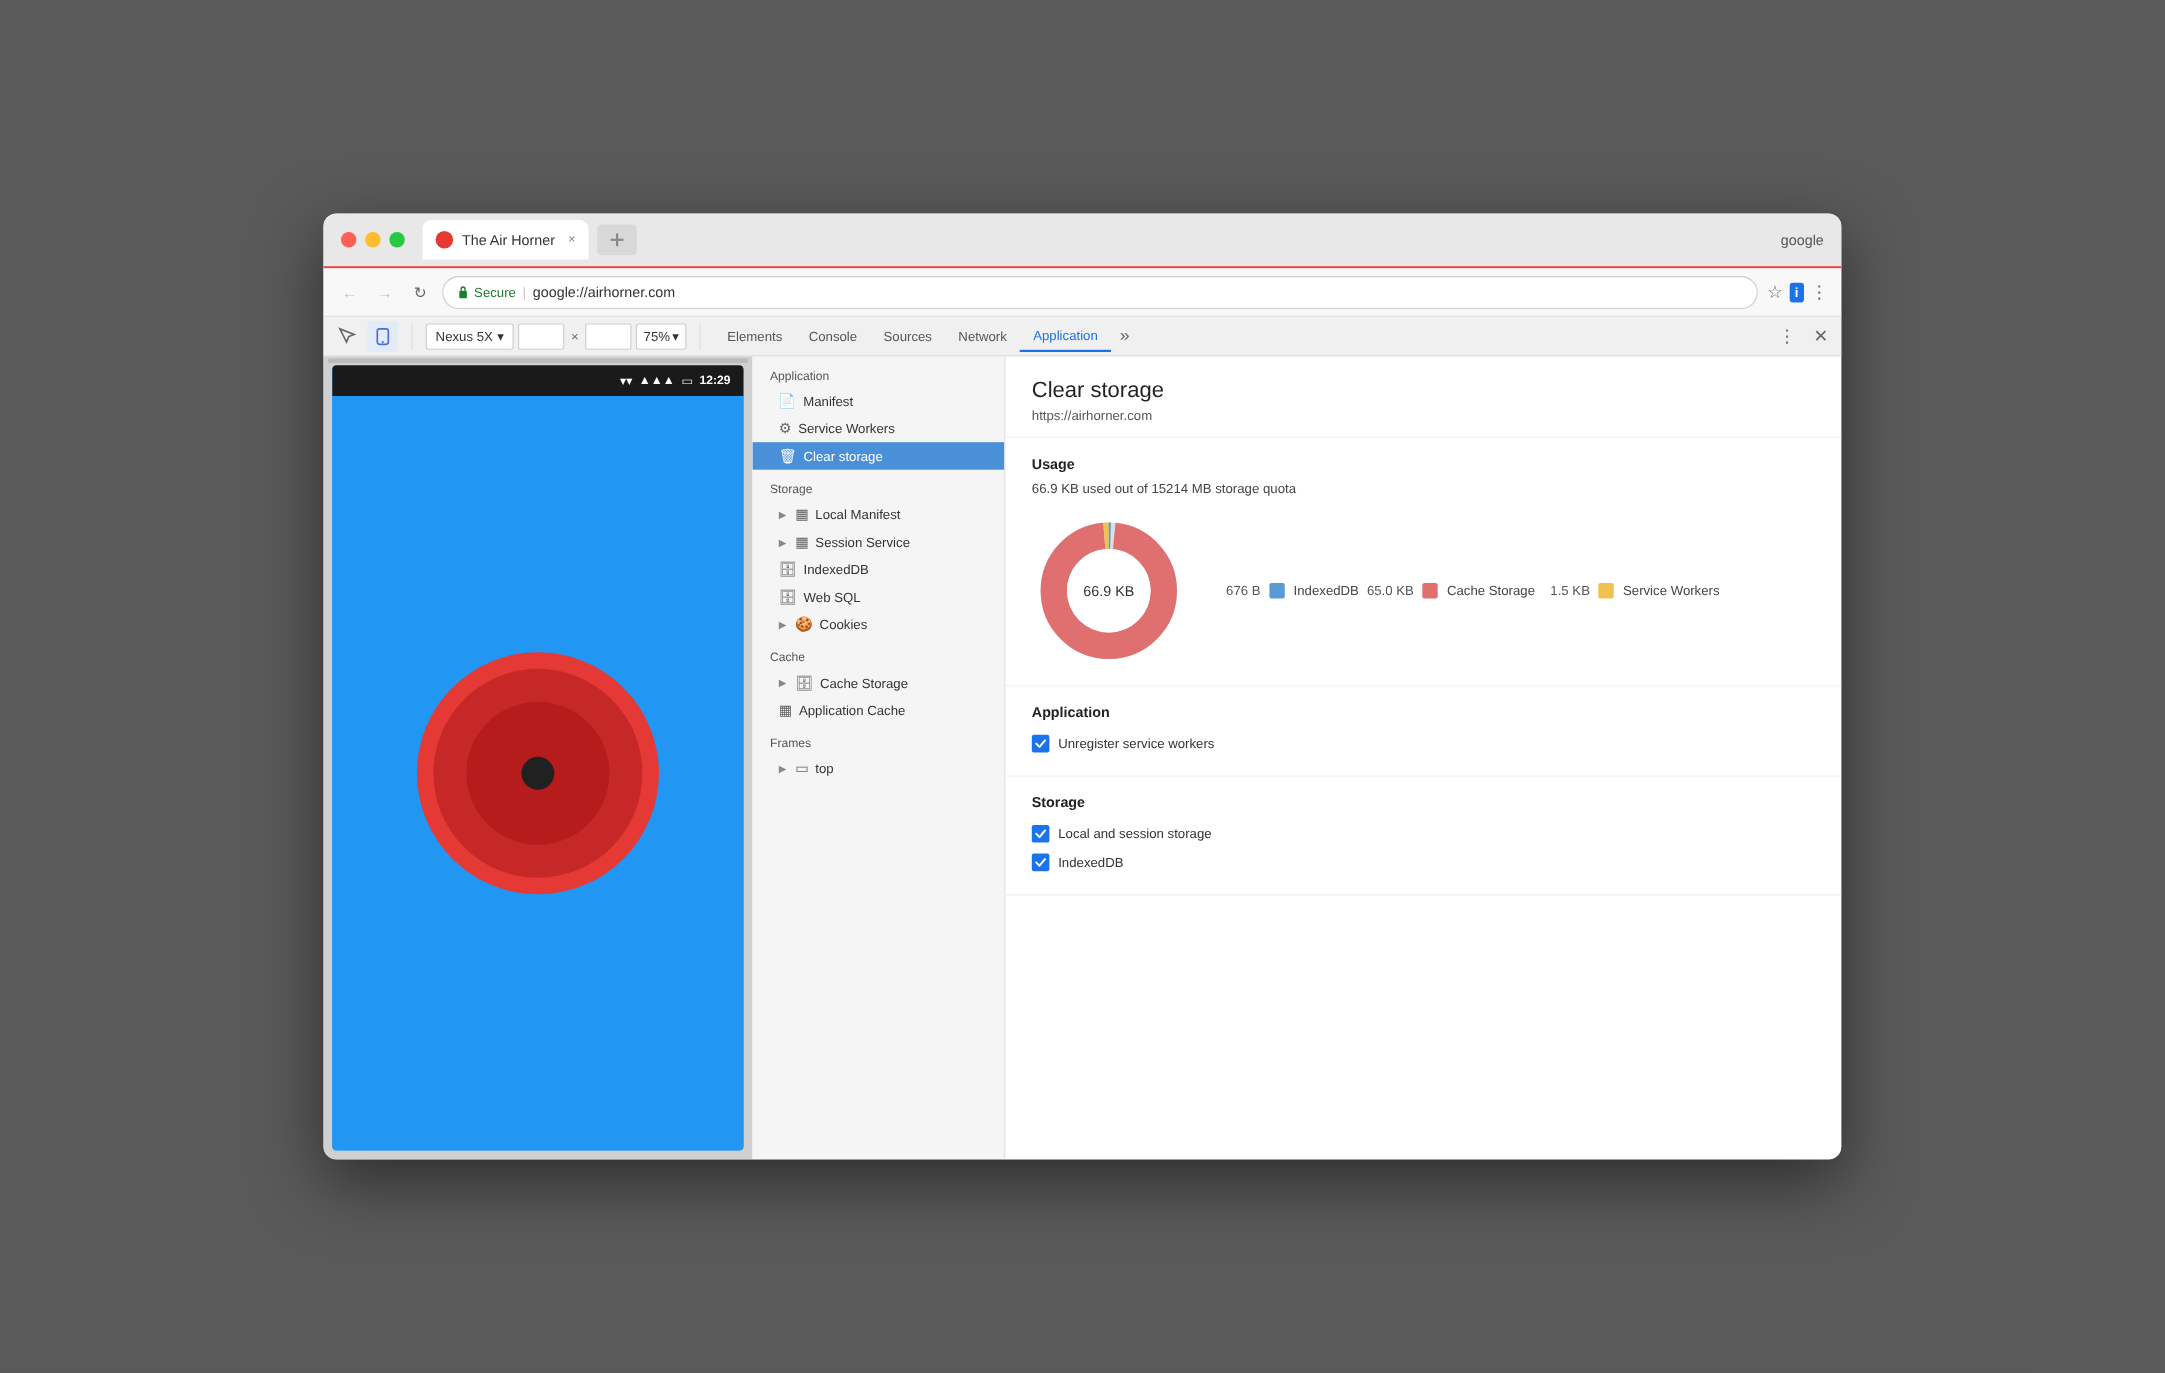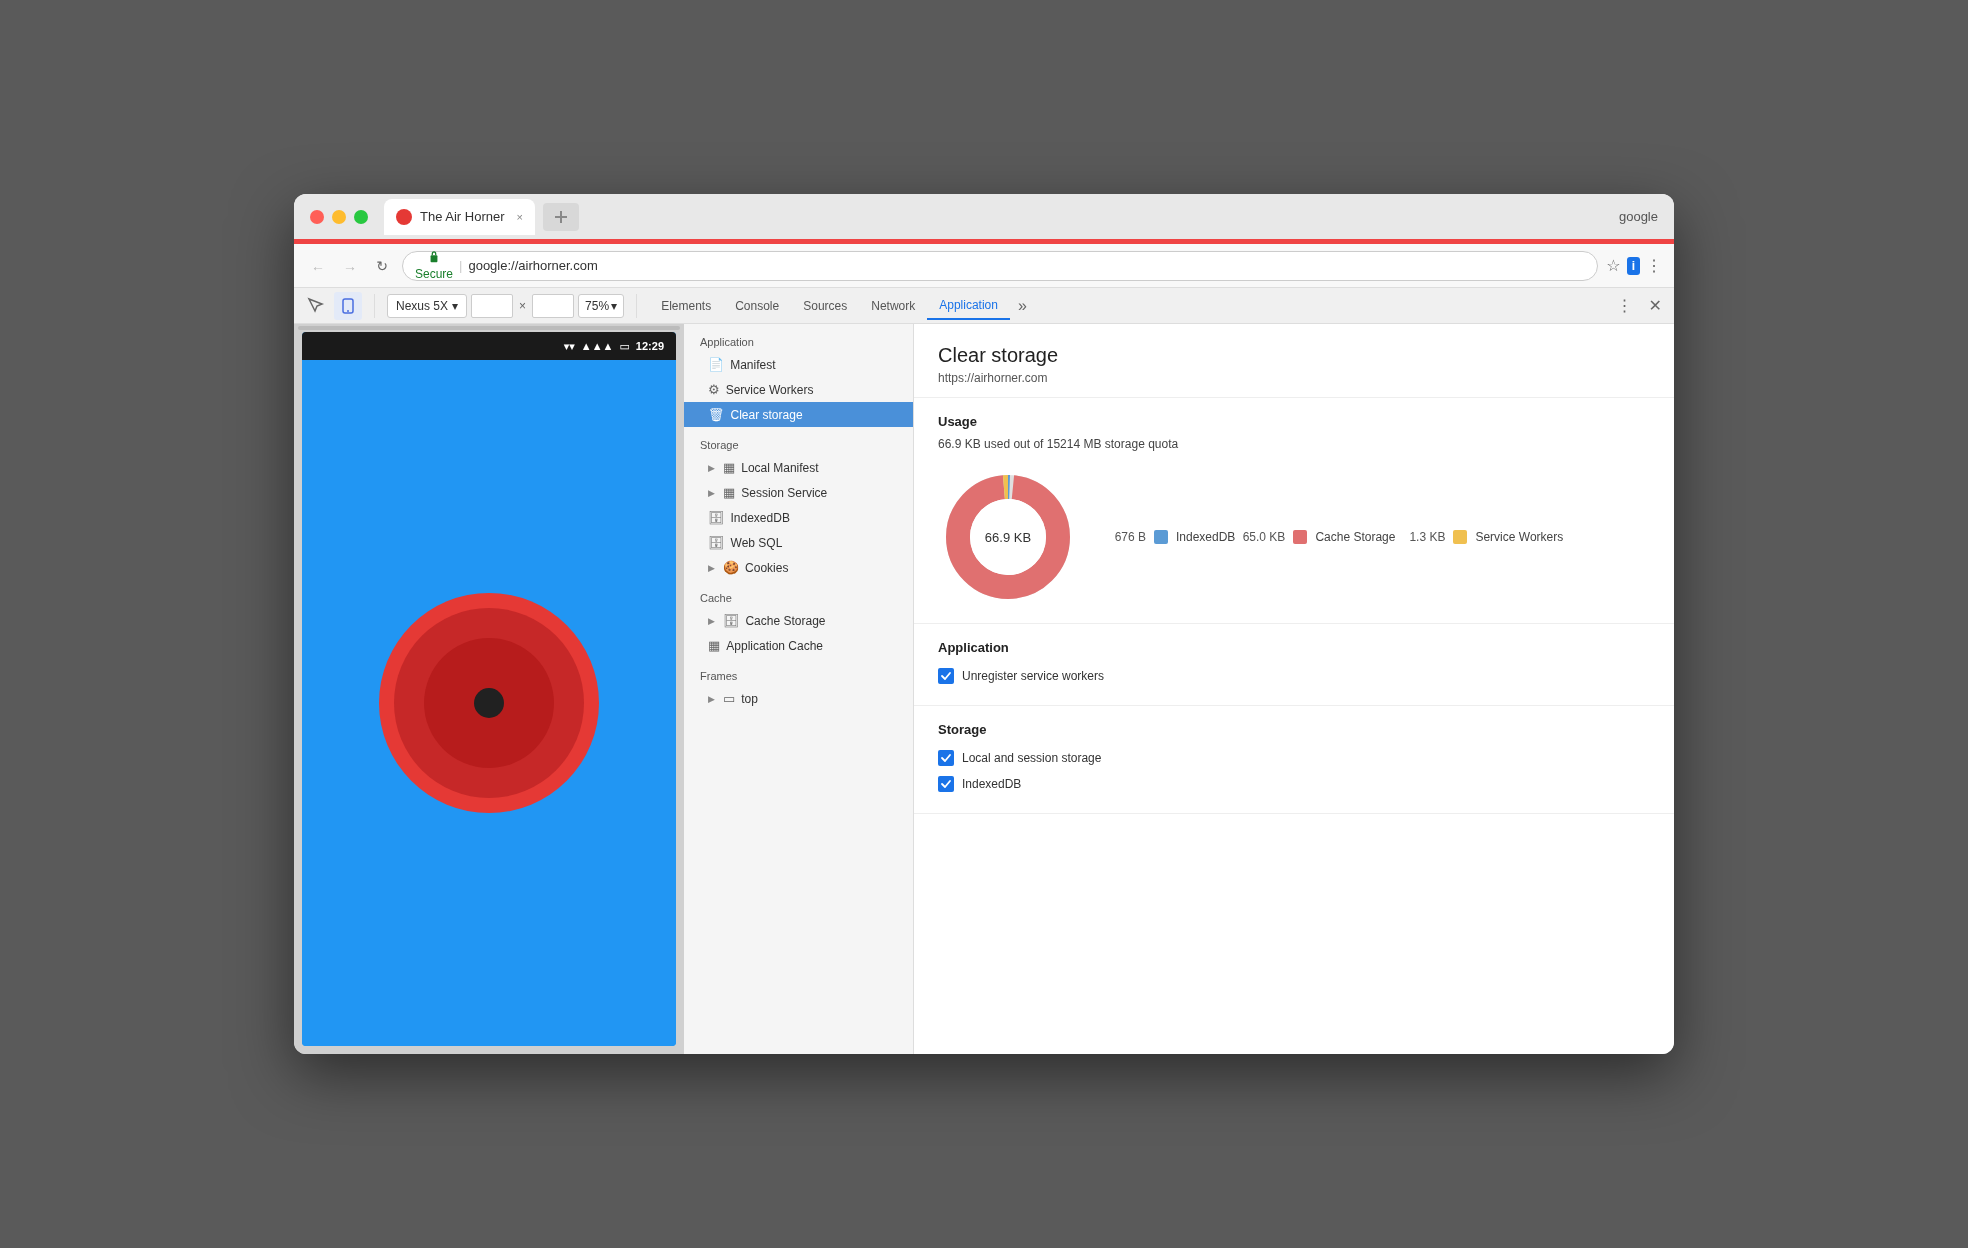--- a/index.html
+++ b/index.html
@@ -21,21 +21,21 @@
       display: flex;
       flex-direction: column;
     }
     
     .title-bar {
       height: 50px;
       background: #e8e8e8;
       display: flex;
       align-items: center;
       padding: 0 16px;
-      border-bottom: 5px solid #ef4444;
+      border-bottom: 2px solid #ef4444;
     }
     .traffic-lights {
       display: flex;
       gap: 8px;
       margin-right: 16px;
     }
     .traffic-light {
       width: 14px;
       height: 14px;
       border-radius: 50%;
@@ -119,21 +119,20 @@
       padding: 0 12px;
       gap: 6px;
       font-size: 13px;
     }
     .secure-badge {
       display: flex;
       align-items: center;
       gap: 4px;
       color: #1a7f2c;
       font-size: 12px;
-      flex-direction: column;
     }
     .secure-badge svg { width: 12px; height: 12px; }
     .url-separator { color: #ccc; }
     .url-text { color: #555; }
     .url-text span { color: #333; font-weight: 500; }
     .url-bar-actions {
       display: flex;
       gap: 6px;
       align-items: center;
     }
@@ -656,21 +655,21 @@
               <span class="legend-value">676 B</span>
               <span class="legend-color" style="background:#5b9bd5;"></span>
               <span>IndexedDB</span>
             </div>
             <div class="legend-item">
               <span class="legend-value">65.0 KB</span>
               <span class="legend-color" style="background:#e07070;"></span>
               <span>Cache Storage</span>
             </div>
             <div class="legend-item">
-              <span class="legend-value">1.3 KB</span>
+              <span class="legend-value">1.5 KB</span>
               <span class="legend-color" style="background:#f0c050;"></span>
               <span>Service Workers</span>
             </div>
           </div>
         </div>
       </div>
 
       <div class="panel-section">
         <div class="section-title">Application</div>
         <div class="check-item">

